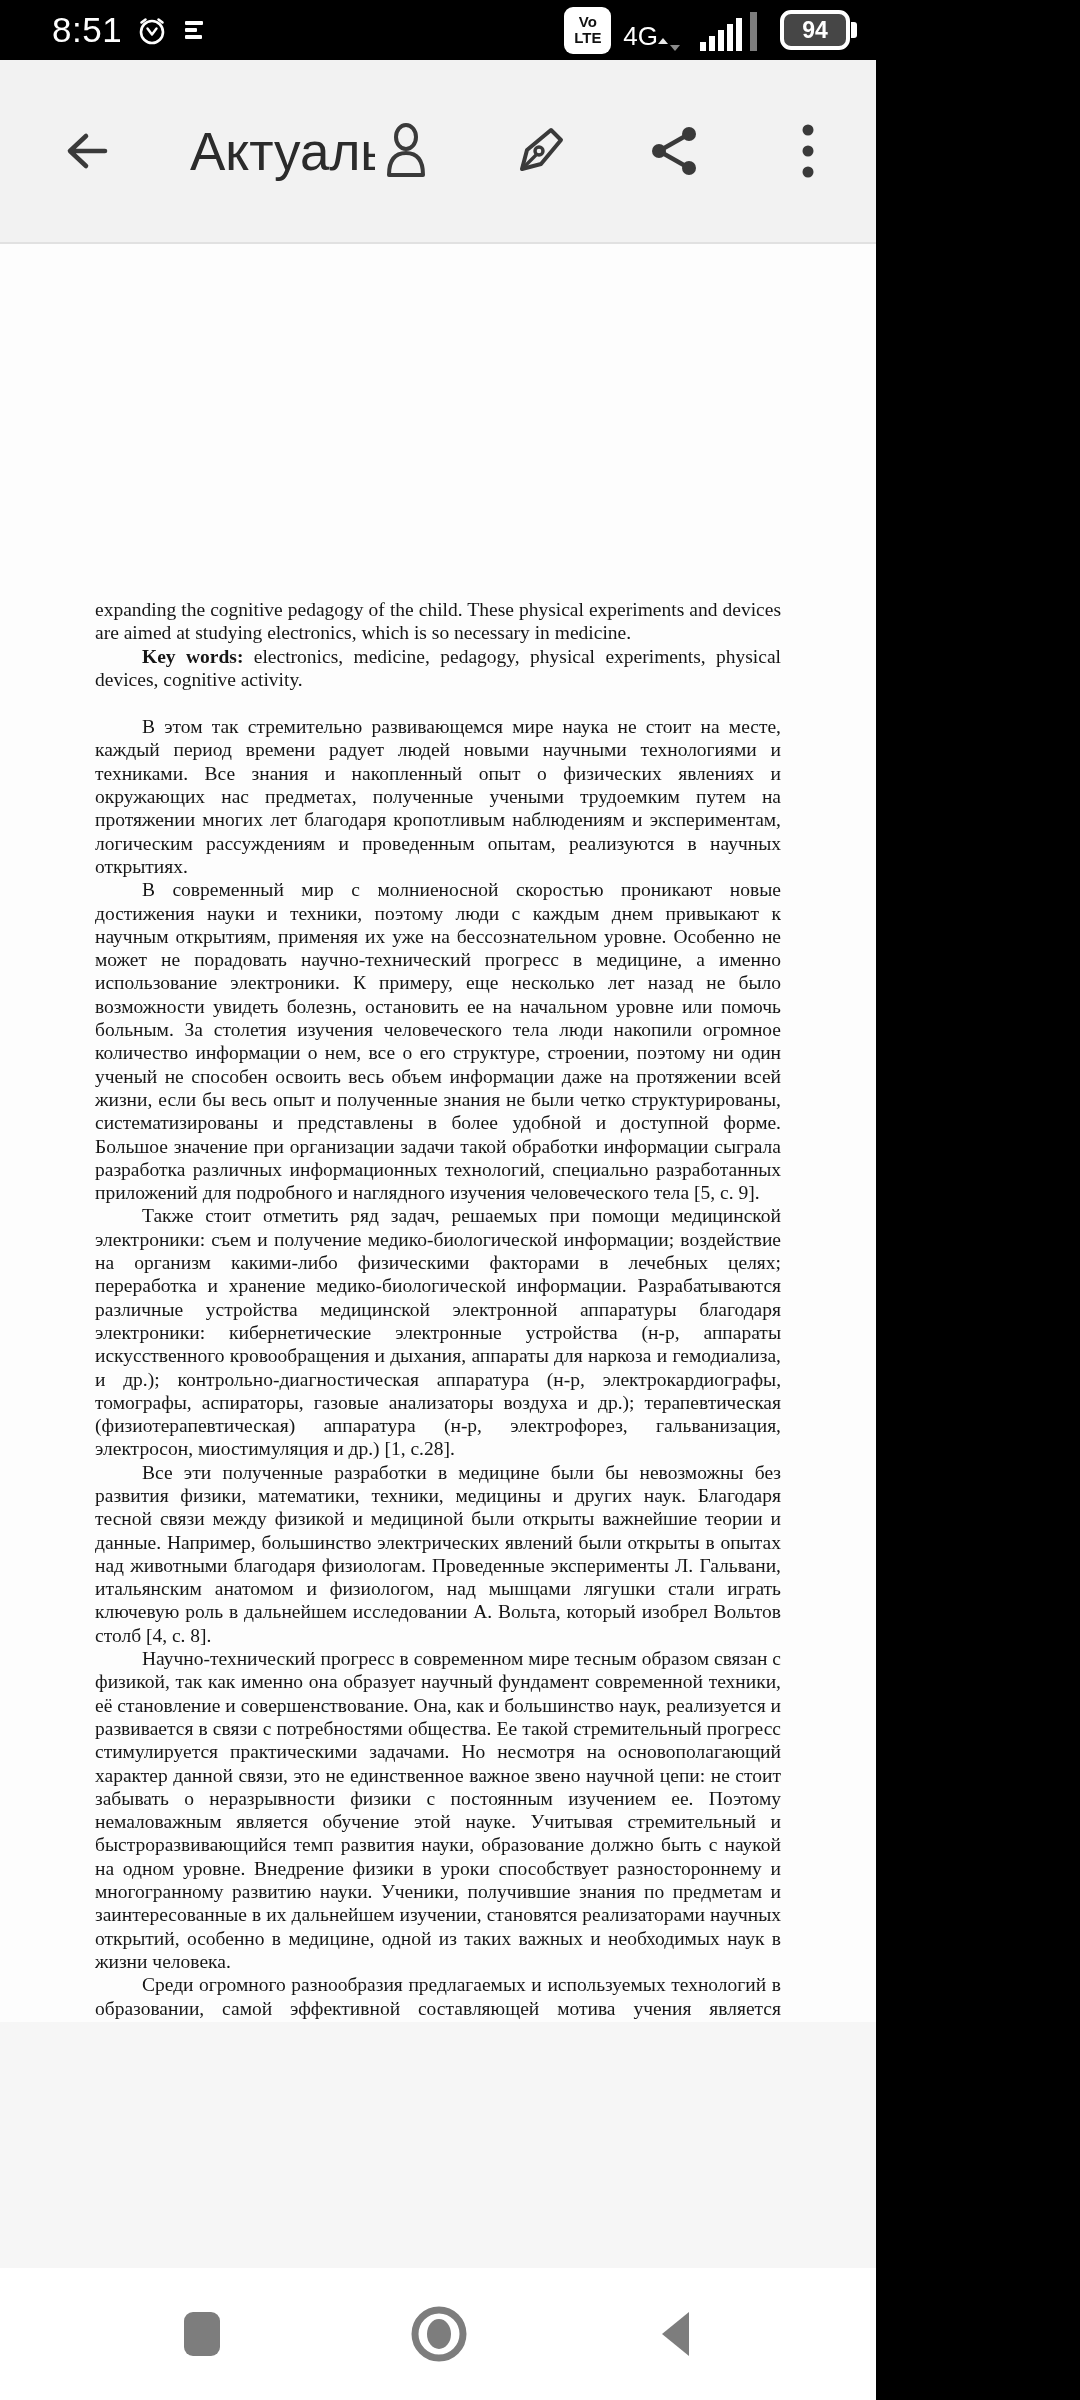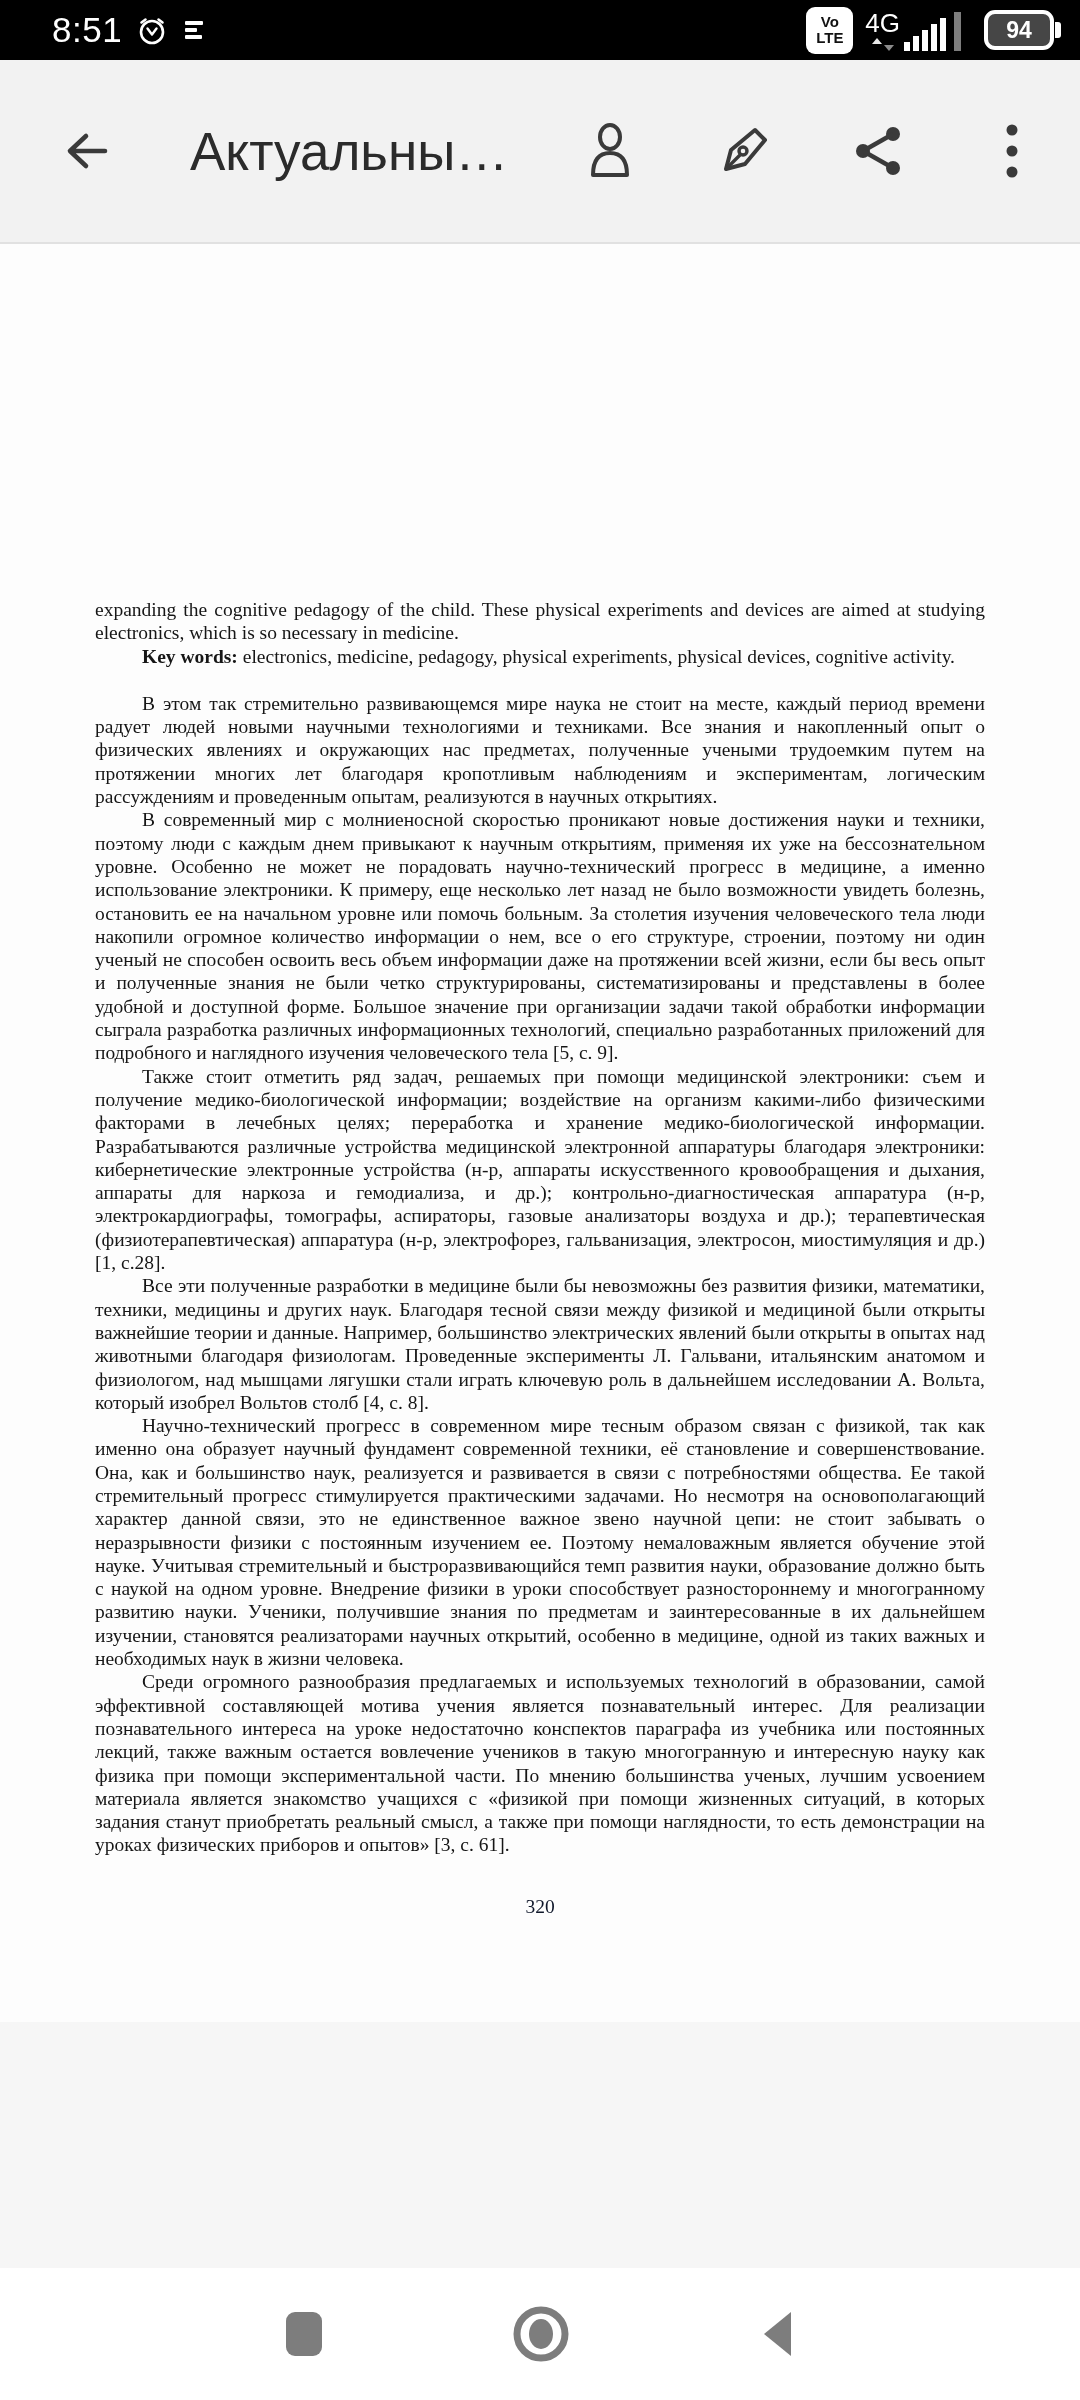--- a/index.html
+++ b/index.html
@@ -1,30 +1,30 @@
 <!DOCTYPE html>
 <html lang="ru"><head>
 <meta charset="utf-8">
 <style>
   * { margin:0; padding:0; box-sizing:border-box; }
   html,body { width:1080px; }
   body { font-family:"Liberation Sans", sans-serif; background:#000; }
-  .screen { width:1080px; height:2400px; display:flex; flex-direction:column; overflow:hidden; }
+  .screen { width:876px; height:2400px; display:flex; flex-direction:column; overflow:hidden; }
 
   
   .status-bar { height:60px; background:#000; color:#fff; display:flex; align-items:center;
                 padding:0 26px 0 52px; gap:14px; flex:0 0 auto; }
   .sb-time { font-size:35px; font-weight:400; letter-spacing:.5px; }
   .sb-left-icons { display:flex; align-items:center; gap:14px; }
   .sb-right { margin-left:auto; display:flex; align-items:center; gap:12px; }
   .volte-badge { width:47px; height:47px; background:#fff; border-radius:9px; color:#111;
                  display:flex; flex-direction:column; align-items:center; justify-content:center;
                  font-weight:700; font-size:15px; line-height:1.05; }
   .sb-net { display:flex; align-items:flex-end; gap:2px; }
-  .net-left { display:flex; flex-direction:column; align-items:center; margin-right:2px; }
+  .net-left { display:flex; flex-direction:row; align-items:flex-end; margin-right:18px; }
   .net-type { font-size:26px; line-height:1; margin-bottom:2px; }
   .battery { width:70px; height:40px; border:4px solid #fff; border-radius:11px; background:#464646;
              color:#fff; display:flex; align-items:center; justify-content:center;
              font-size:23px; font-weight:700; position:relative; margin-left:6px; }
   .battery::after { content:""; position:absolute; right:-11px; top:50%; transform:translateY(-50%);
                     width:6px; height:16px; background:#fff; border-radius:0 3px 3px 0; }
 
   
   .toolbar { height:184px; background:#f2f2f2; border-bottom:2px solid #e1e1e1;
              display:flex; align-items:center; padding:0 37px 0 56px; flex:0 0 auto; }

